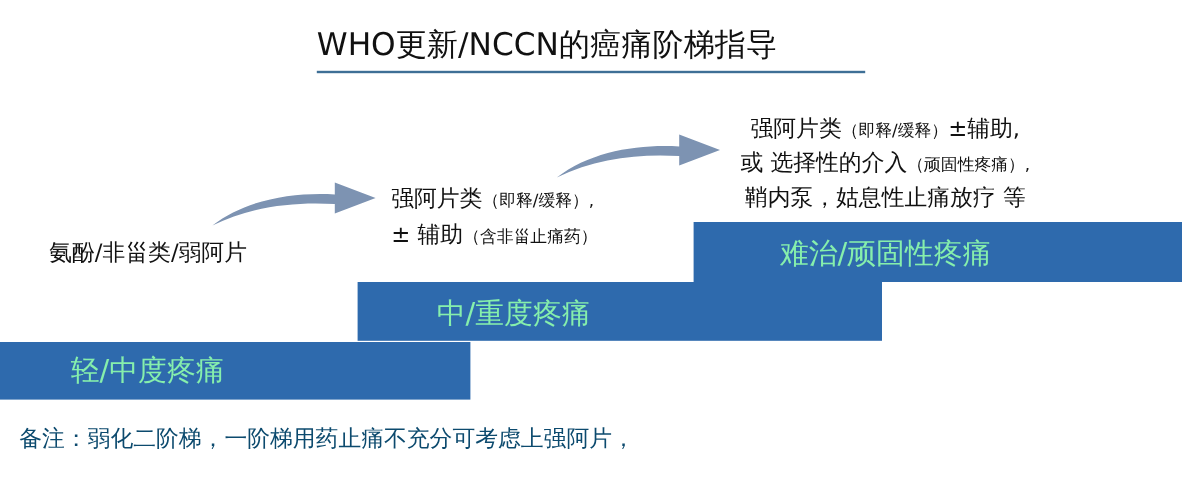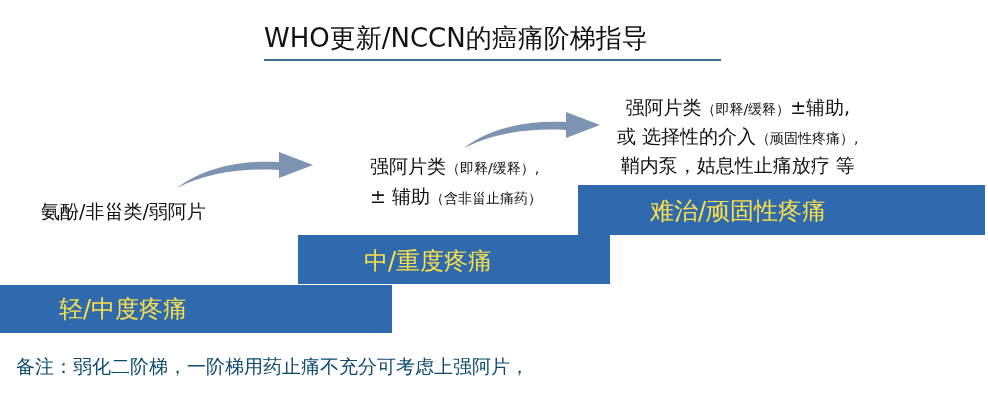--- a/index.html
+++ b/index.html
@@ -12,31 +12,31 @@
     .title {
       position: absolute; left: 264px; top: 20px; width: 457px;
       font-size: 26px; line-height: 36px; color: #111;
       letter-spacing: 0px;
     }
     .title-underline {
       position: absolute; left: 264px; top: 59px; width: 457px; height: 2px;
       background: #3e6f96;
     }
     .step {
-      position: absolute; background: #2e6aad; color: #fde047;
+      position: absolute; background: #2e6aad; color: #86efac;
       font-size: 24px; line-height: 48px; box-sizing: border-box;
     }
     .step-1 { left: 0; top: 285px; width: 392px; height: 48px; padding-left: 59px; }
-    .step-2 { left: 298px; top: 235px; width: 312px; height: 49px; padding-left: 66px; line-height: 52px; }
+    .step-2 { left: 298px; top: 235px; width: 437px; height: 49px; padding-left: 66px; line-height: 52px; }
     .step-3 { left: 578px; top: 185px; width: 407px; height: 50px; padding-left: 72px; line-height: 52px; }
     .right-edge { position: absolute; left: 985px; top: 0; width: 3px; height: 413px; background: #ffffff; }
     .desc { position: absolute; font-size: 19px; line-height: 27px; color: #111; white-space: nowrap; }
     .desc .small { font-size: 14px; }
     .desc-1 { left: 41px; top: 198px; }
-    .desc-2 { left: 326px; top: 152px; margin-left: 44px; }
+    .desc-2 { left: 326px; top: 152px; }
     .desc-2 .line { line-height: 28px; }
     .desc-3 { left: 617px; top: 94px; }
     .desc-3 .line { line-height: 27px; text-align: center; }
     .arrow { position: absolute; }
     .arrow-1 { left: 175px; top: 148px; width: 140px; height: 42px; }
     .arrow-2 { left: 462px; top: 108px; width: 140px; height: 42px; }
     .note {
       position: absolute; left: 16px; top: 352px; font-size: 19px; line-height: 28px; color: #0c4a6e;
       white-space: nowrap;
     }

